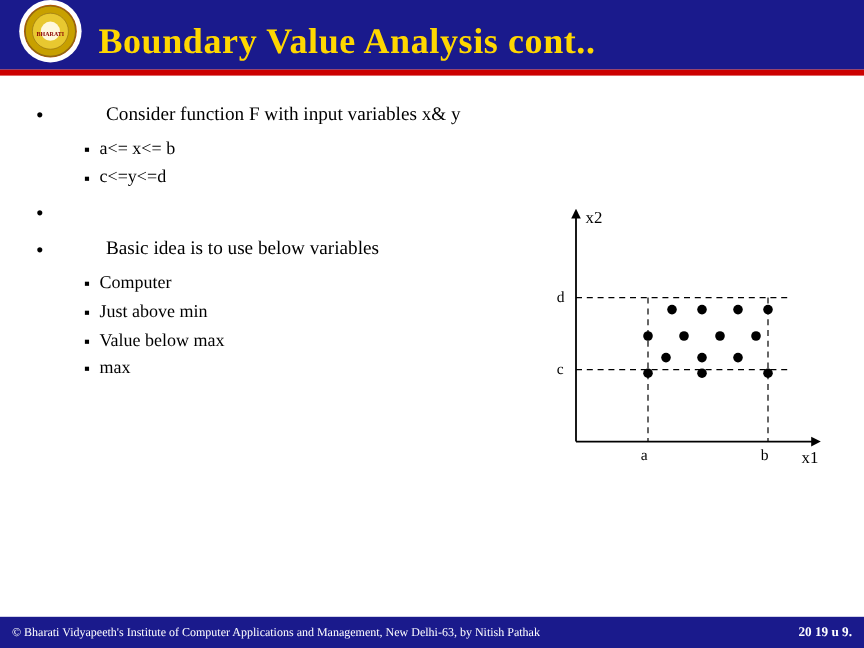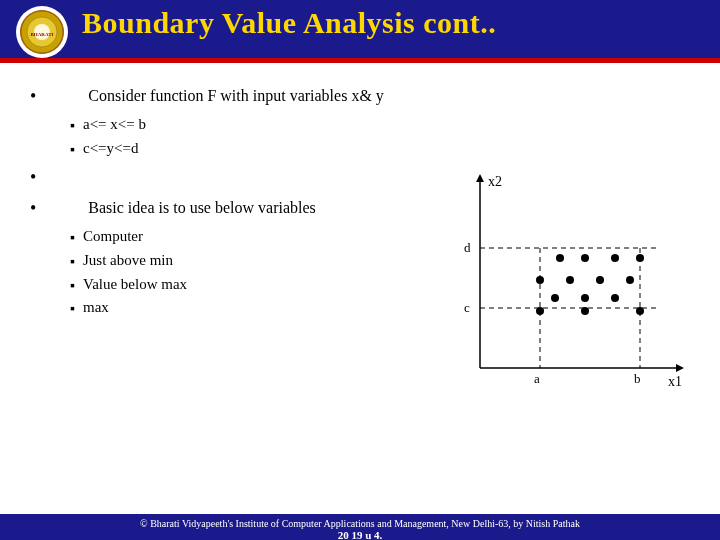--- a/index.html
+++ b/index.html
@@ -8,21 +8,21 @@
       width: 720px;
       height: 540px;
       background: #ffffff;
       font-family: 'Times New Roman', Times, serif;
       overflow: hidden;
     }
 
     .header {
       background: #1a1a8c;
       display: flex;
-      align-items: flex-start;
+      align-items: flex-end;
       padding: 6px 16px;
       height: 58px;
     }
 
     .logo-container {
       width: 52px;
       height: 52px;
       background: #ffffff;
       border-radius: 50%;
       display: flex;
@@ -122,21 +122,20 @@
       left: 0;
       right: 0;
       background: #1a1a8c;
       color: #ffffff;
       font-size: 10px;
       padding: 4px 10px;
       display: flex;
       justify-content: space-between;
       align-items: center;
       height: 26px;
-      flex-direction: column;
     }
 
     .footer-page {
       font-size: 11px;
       font-weight: bold;
     }
   </style>
 </head>
 <body>
 
@@ -244,15 +243,15 @@
       <circle cx="210" cy="143" r="4" fill="black"></circle>
     </svg>
   </div>
 
 </div>
 
 <div class="footer">
   <span>© Bharati Vidyapeeth's Institute of Computer Applications and Management, New Delhi-63, by  Nitish Pathak</span>
   <span class="footer-page">
     <span>20 19</span>
-    <span>u 4.</span>
+    <span>u 9.</span>
   </span>
 </div>
 
 </body></html>

